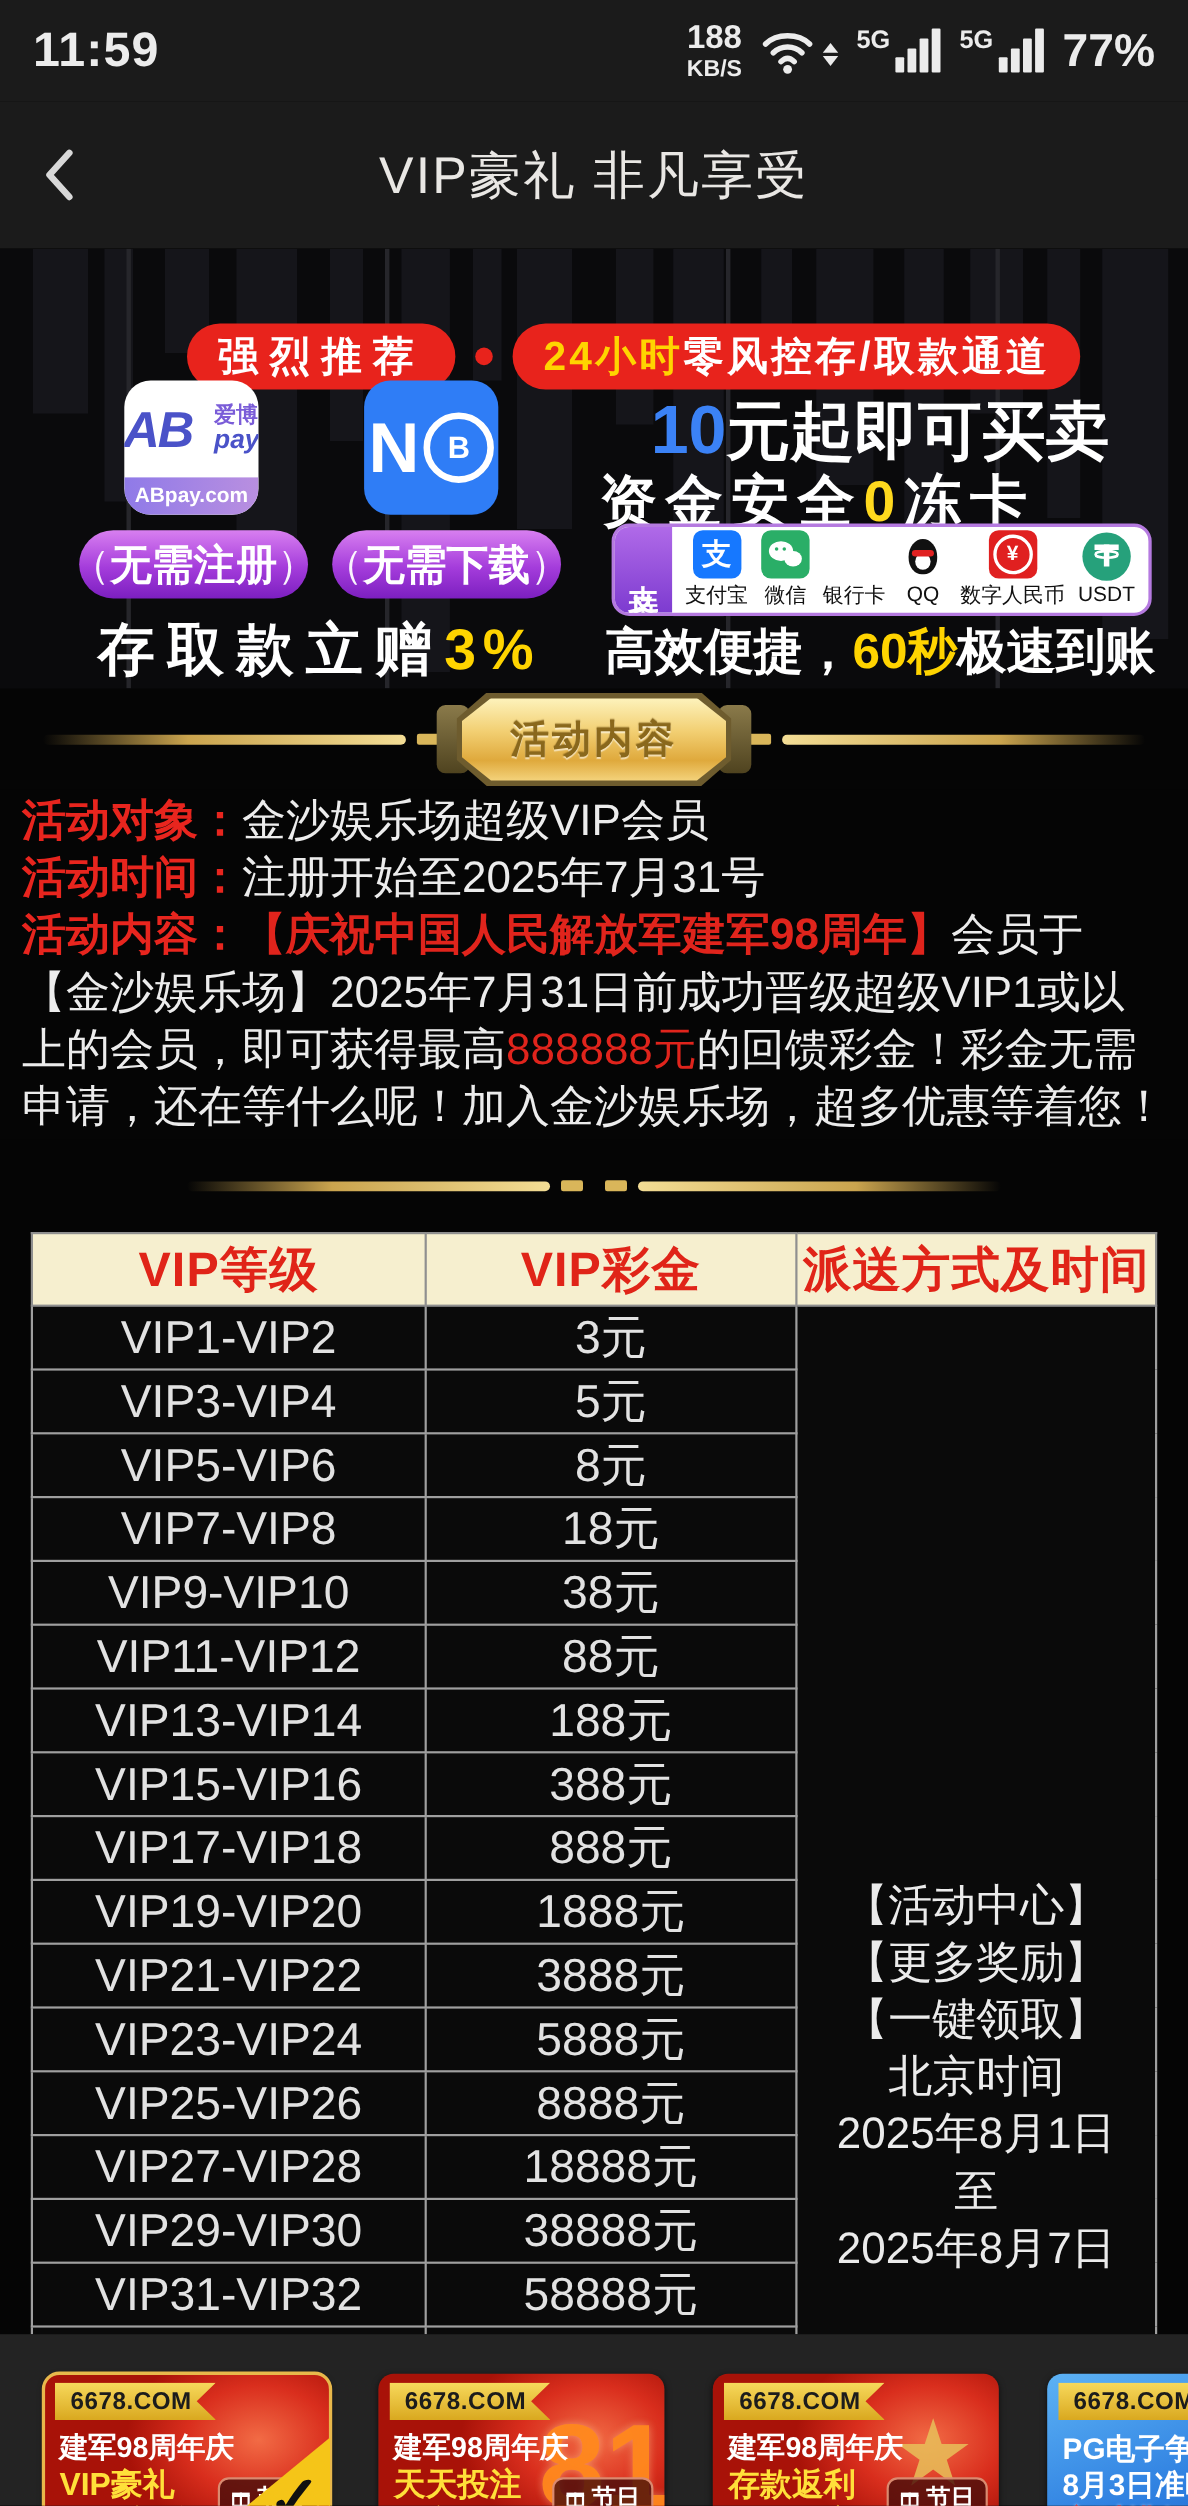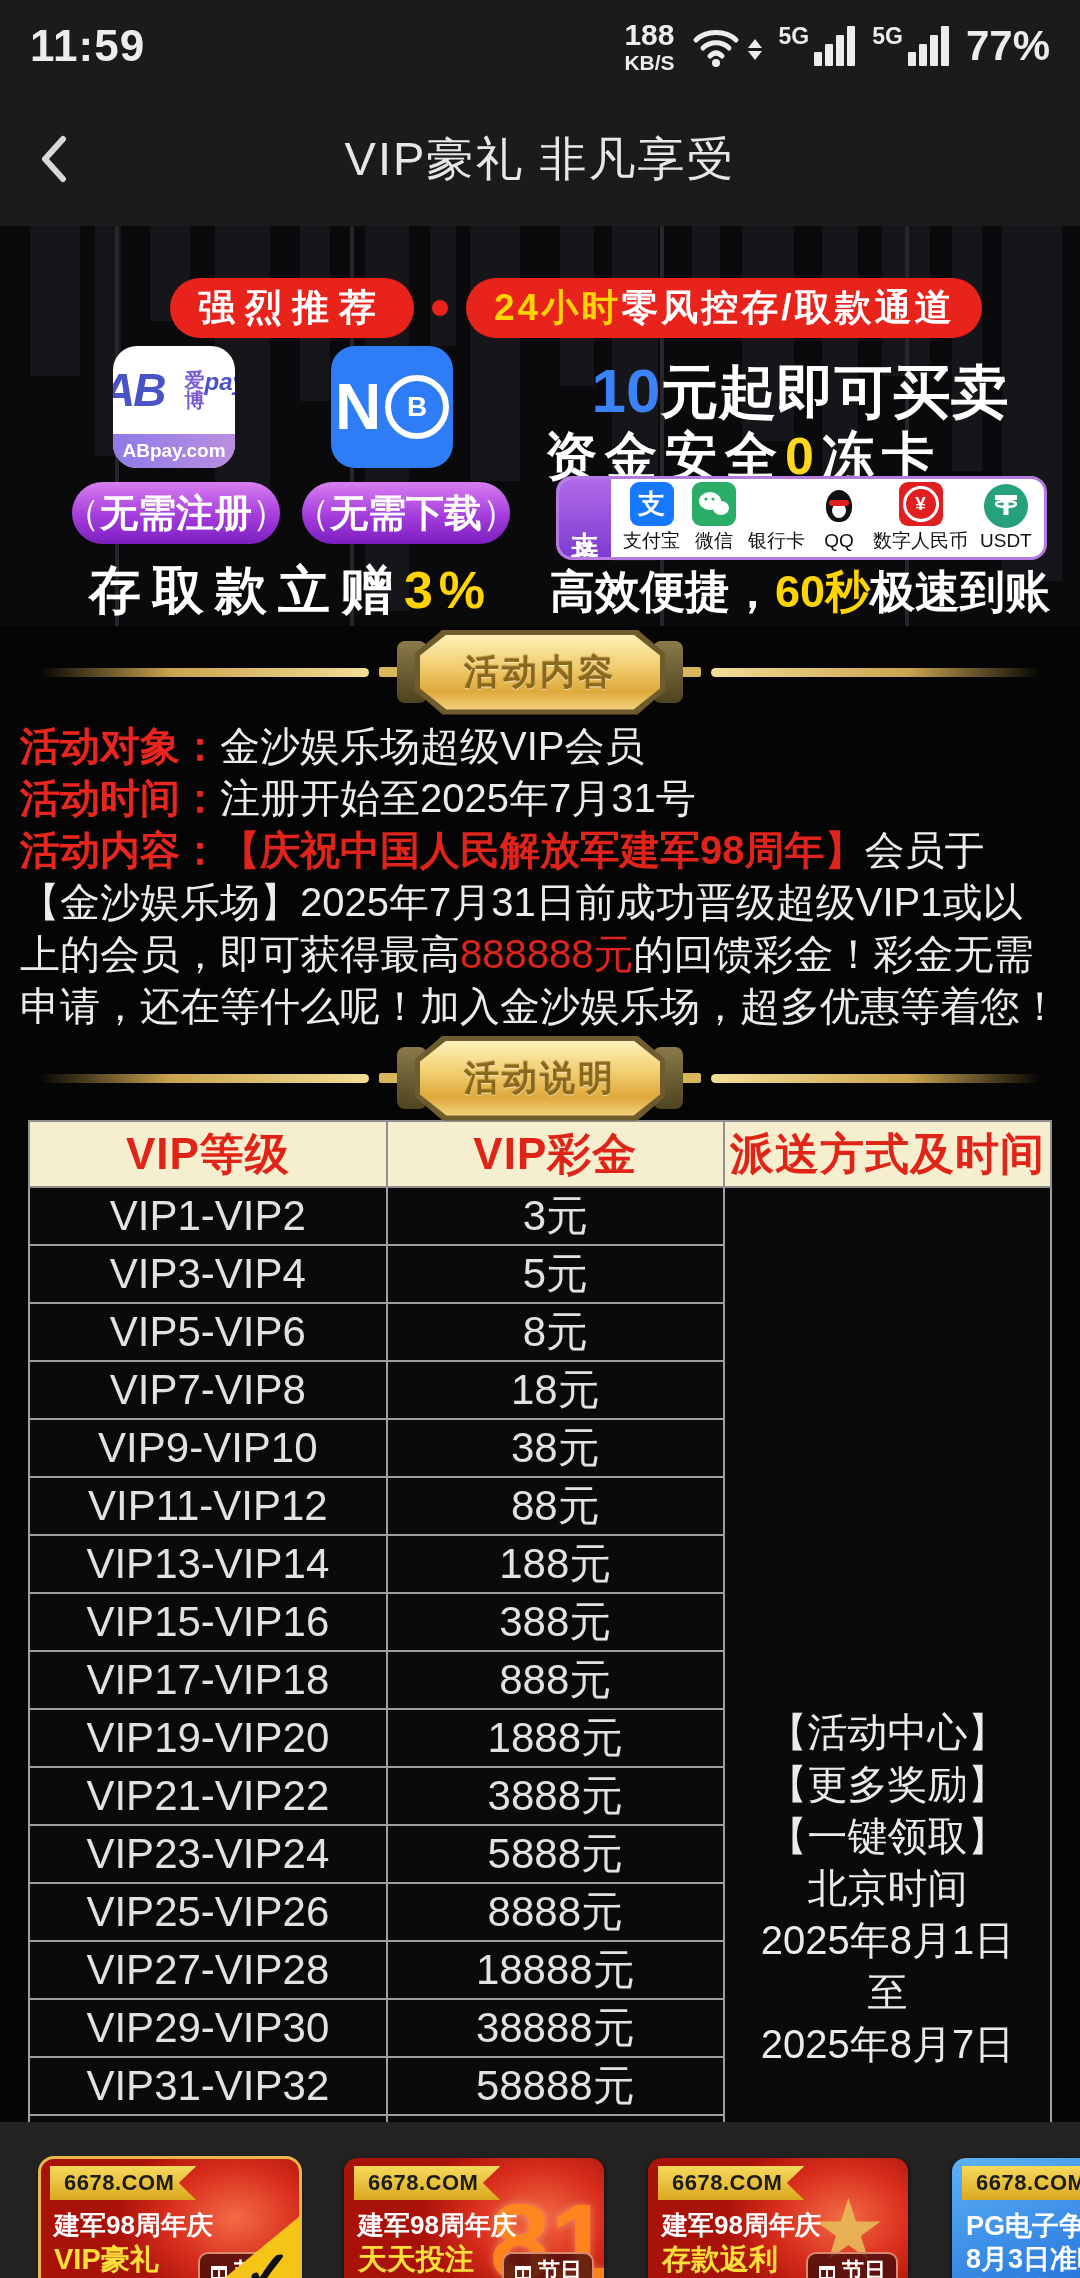--- a/index.html
+++ b/index.html
@@ -24,31 +24,31 @@
   .bar{width:8px;background:#ececec;border-radius:1px;display:inline-block;}
   .b1{height:14px}.b2{height:22px}.b3{height:31px}.b4{height:40px}
   .battery{font-size:42px;font-weight:600;}
   
   .appbar{height:134px;background:#1b1b1b;position:relative;display:flex;align-items:center;justify-content:center;}
   .back{position:absolute;left:30px;top:50%;transform:translateY(-50%);width:46px;height:60px;display:flex;align-items:center;justify-content:center;cursor:pointer;}
   .title{font-size:47px;color:#e9e7e4;font-weight:500;letter-spacing:2px;}
   
   .hero{height:400px;position:relative;background:#0a0a0c;overflow:hidden;}
   .sky{position:absolute;inset:0;}
-  .badges-row{position:absolute;top:52px;left:170px;display:flex;align-items:center;}
+  .badges-row{position:absolute;top:68px;left:170px;display:flex;align-items:center;}
   .rpill{background:#e8231c;color:#fff;font-weight:700;border-radius:32px;height:60px;display:flex;align-items:center;padding:0 28px;font-size:37px;}
   .rpill .sp{letter-spacing:10px;}
   .dot{width:16px;height:16px;border-radius:50%;background:#e8231c;margin:0 18px;}
   .hl{color:#ffd400;}
   .rpill .tight{letter-spacing:3px;}
   .applogo{position:absolute;width:122px;height:122px;border-radius:24px;overflow:hidden;}
   .abpay{left:113px;top:120px;background:#fff;display:flex;flex-direction:column;}
   .abpay .logotop{flex:1;display:flex;align-items:center;justify-content:center;gap:20px;}
   .abpay .ab{font-size:46px;font-weight:800;font-style:italic;color:#4a52c8;letter-spacing:-2px;}
-  .abpay .cnpay{display:flex;flex-direction:row;line-height:1;}
+  .abpay .cnpay{display:flex;flex-direction:column;line-height:1;}
   .abpay .cn{font-size:20px;color:#7a5cd8;font-weight:700;}
   .abpay .pay{font-size:24px;color:#4a52c8;font-weight:700;font-style:italic;}
   .abpay .logobottom{height:34px;background:linear-gradient(90deg,#8f7ae8,#b98fe0);display:flex;align-items:center;justify-content:center;color:#fff;font-size:19px;font-weight:700;}
   .nopay{left:331px;top:120px;background:#2f7df6;display:flex;align-items:center;justify-content:center;gap:4px;}
   .nopay .n{color:#fff;font-size:64px;font-weight:800;}
   .nopay .coin{width:52px;height:52px;border:6px solid #fff;border-radius:50%;display:flex;align-items:center;justify-content:center;color:#fff;font-size:28px;font-weight:800;}
   .headline{position:absolute;left:545px;top:128px;width:510px;text-align:center;font-size:58px;font-weight:800;color:#fff;white-space:nowrap;}
   .headline .num{color:#3b82f6;font-size:62px;}
   .subline{position:absolute;left:545px;top:196px;width:510px;font-size:52px;font-weight:800;color:#fff;letter-spacing:8px;white-space:nowrap;}
   .subline .zero{color:#ffd91e;}
@@ -325,27 +325,20 @@
 
 <div class="activity">
   <p><span class="redlbl">活动对象：</span><span>金沙娱乐场超级VIP会员</span></p>
   <p><span class="redlbl">活动时间：</span><span>注册开始至2025年7月31号</span></p>
   <p><span class="redlbl">活动内容：</span><span class="redtxt">【庆祝中国人民解放军建军98周年】</span><span>会员于【金沙娱乐场】2025年7月31日前成功晋级超级VIP1或以上的会员，即可获得最高</span><span class="amount">888888元</span><span>的回馈彩金！彩金无需申请，还在等什么呢！加入金沙娱乐场，超多优惠等着您！</span></p>
 </div>
 
 <div class="divider second">
   <div class="gline left"></div>
   <div class="gdash"></div>
-  <div class="plaque-wrap">
-    <div class="cap l"></div>
-      <div class="cap r"></div>
-    <div class="plaque-outer">
-        <div class="plaque-inner"><span>活动说明</span></div>
-      </div>
-  </div>
   <div class="gdash"></div>
   <div class="gline right"></div>
 </div>
 
 <div class="table-viewport">
   <table class="vip">
     <colgroup>
         <col style="width:35%">
         <col style="width:33%">
         <col style="width:32%">

